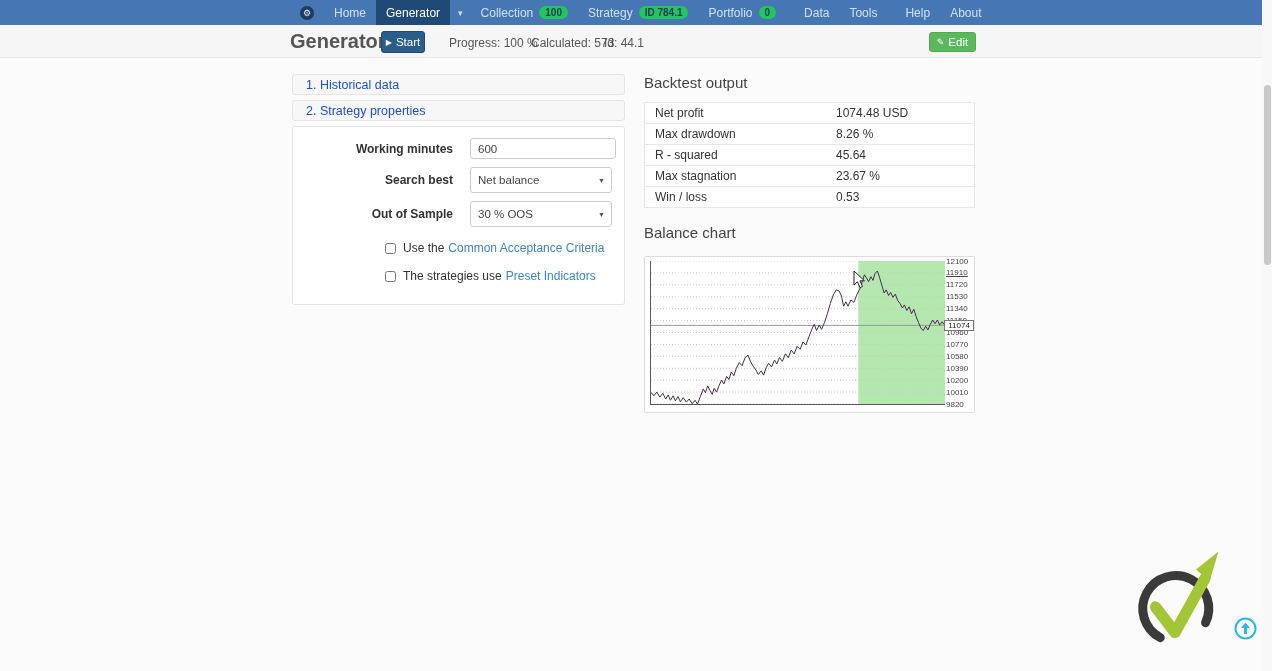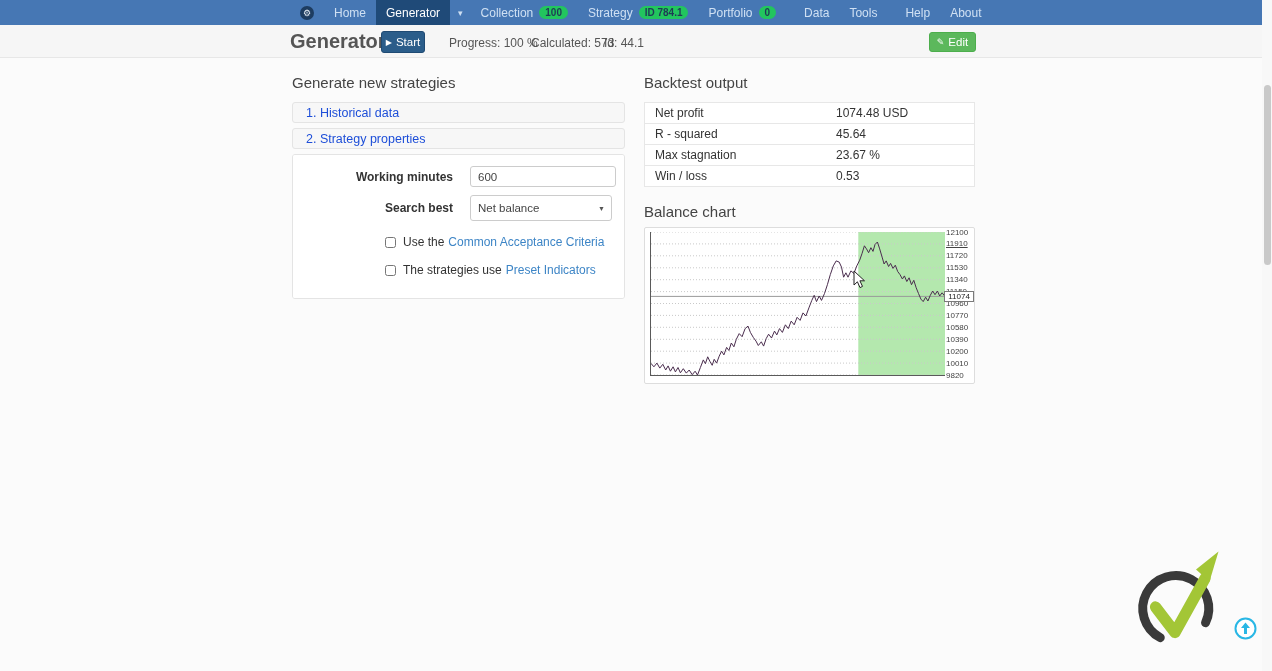--- a/index.html
+++ b/index.html
@@ -40,21 +40,21 @@
   .chk-row { display:flex; align-items:center; margin-left:80px; margin-top:14px; font-size:12px; color:#333; }
   .chk-row input { width:11px; height:11px; margin-right:7px; }
   .chk-row a { color:#3d85c6; text-decoration:none; margin-left:4px; cursor:pointer; }
 
   
   .right-col { position:absolute; left:644px; top:74px; width:331px; }
   .bt-table { width:100%; border-collapse:collapse; background:#fff; border:1px solid #e7e7e7; }
   .bt-table td { font-size:12px; color:#333; padding:3px 10px; border-bottom:1px solid #e7e7e7; height:20px; }
   .bt-table tr:last-child td { border-bottom:none; }
   .bt-table td.lbl { width:55%; }
-  .balance-heading { margin-top:16px; margin-bottom:7px; }
+  .balance-heading { margin-top:16px; margin-bottom:15px; }
 
   
   .chart-box { position:relative; width:331px; height:157px; background:#fff; border:1px solid #ddd; border-radius:2px; }
   .plot { position:absolute; left:5px; top:4px; width:295px; height:144px; border-left:1px solid #5a5a5a; border-bottom:1px solid #5a5a5a; }
   .plot svg { position:absolute; left:0; top:0; }
   .ytick { position:absolute; left:301px; width:28px; font-size:8px; color:#444; line-height:9px; }
   .cur-box { position:absolute; left:299px; width:30px; height:11px; background:#fff; border:1px solid #7a7a7a; font-size:8px; color:#222; text-align:center; line-height:9px; z-index:3; }
 
   
   .scrollbar { position:absolute; right:0; top:0; width:10px; height:671px; background:#f8f8f8; z-index:10; }
@@ -114,41 +114,47 @@
   <span class="stat progress">Progress: 100 %</span>
   <span class="stat calculated">Calculated: 573</span>
   <span class="stat runid">Id: 44.1</span>
   <button class="btn-edit">
     <span class="pencil">✎</span>
     <span>Edit</span>
   </button>
 </div>
 
 <div class="left-col">
-  <h2 class="section-heading">Generate new strategies</h2>
 
   <div class="acc-panel">1. Historical data</div>
   <div class="acc-panel">2. Strategy properties</div>
 
   <div class="acc-open-wrap">
     <div class="acc-body">
 
       <div class="form-row">
         <label>Working minutes</label>
         <input class="fld" type="text" value="600" style="">
       </div>
 
       <div class="form-row">
         <label>Search best</label>
         <div class="fld selectbox">
           <span>Net balance</span>
           <span class="caret">▼</span>
         </div>
       </div>
 
+      <div class="form-row">
+        <label>Out of Sample</label>
+        <div class="fld selectbox">
+          <span>30 % OOS</span>
+          <span class="caret">▼</span>
+        </div>
+      </div>
 
       <div class="chk-row">
         <input type="checkbox" style="">
         <span>Use the</span>
         <a>Common Acceptance Criteria</a>
       </div>
       <div class="chk-row">
         <input type="checkbox" style="">
         <span>The strategies use</span>
         <a>Preset Indicators</a>
@@ -159,20 +165,24 @@
 </div>
 
 <div class="right-col">
   <h2 class="section-heading">Backtest output</h2>
 
   <table class="bt-table">
     <tbody>
       <tr>
         <td class="lbl">Net profit</td>
         <td>1074.48 USD</td>
+      </tr>
+      <tr>
+        <td class="lbl">Max drawdown</td>
+        <td>8.26 %</td>
       </tr>
       <tr>
         <td class="lbl">R - squared</td>
         <td>45.64</td>
       </tr>
       <tr>
         <td class="lbl">Max stagnation</td>
         <td>23.67 %</td>
       </tr>
       <tr>

